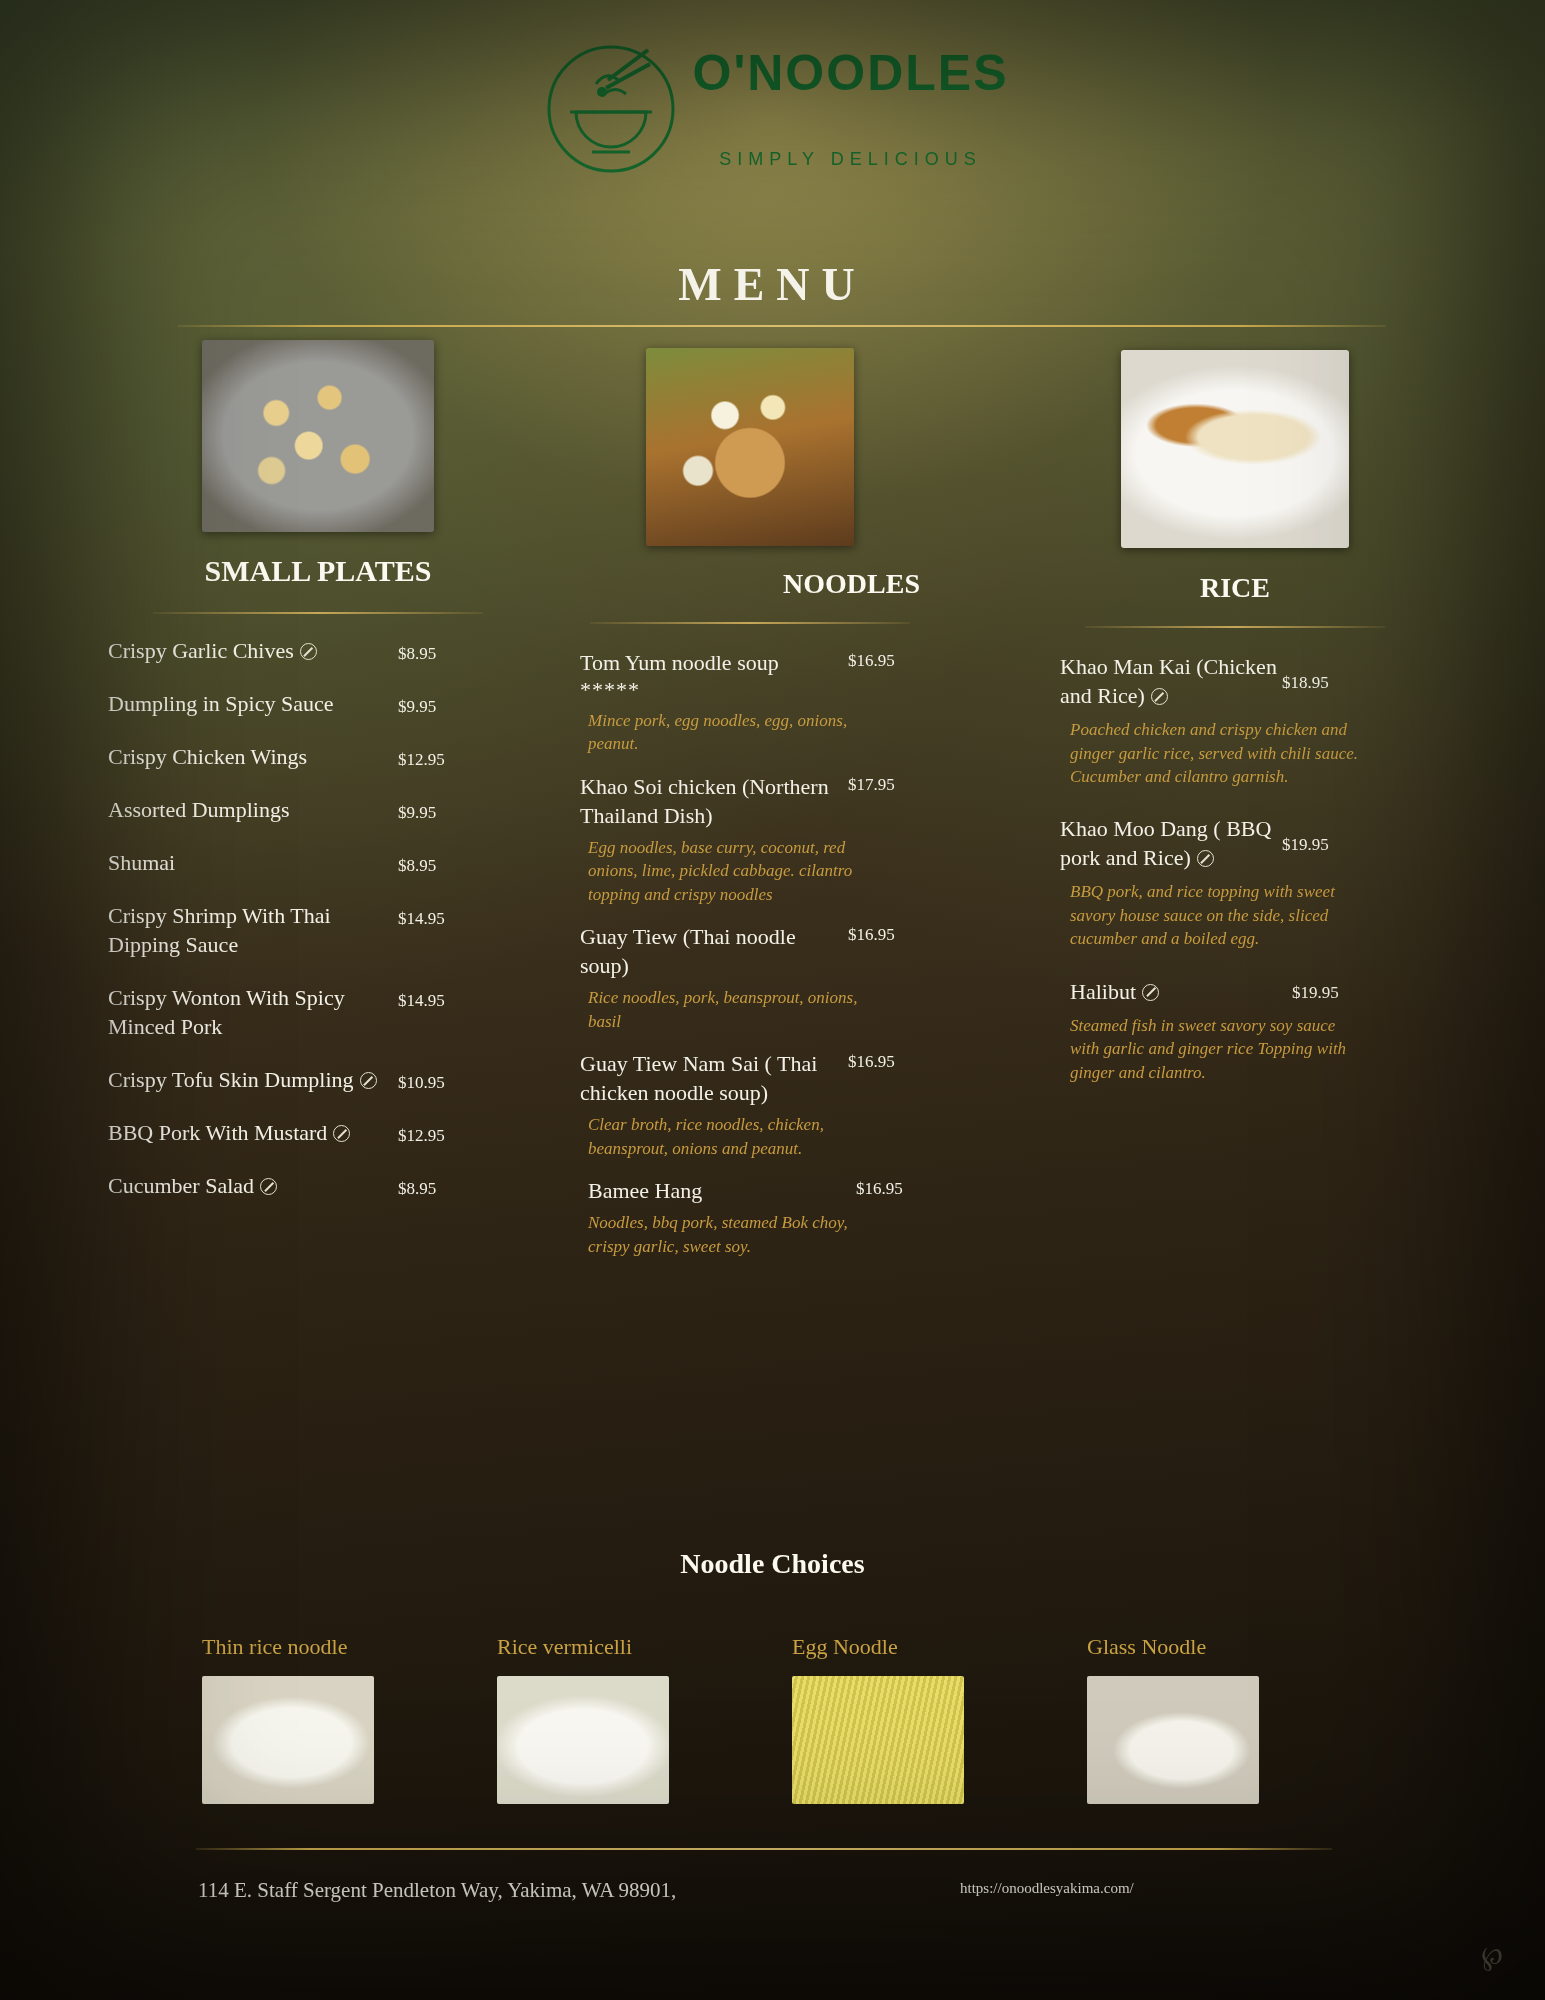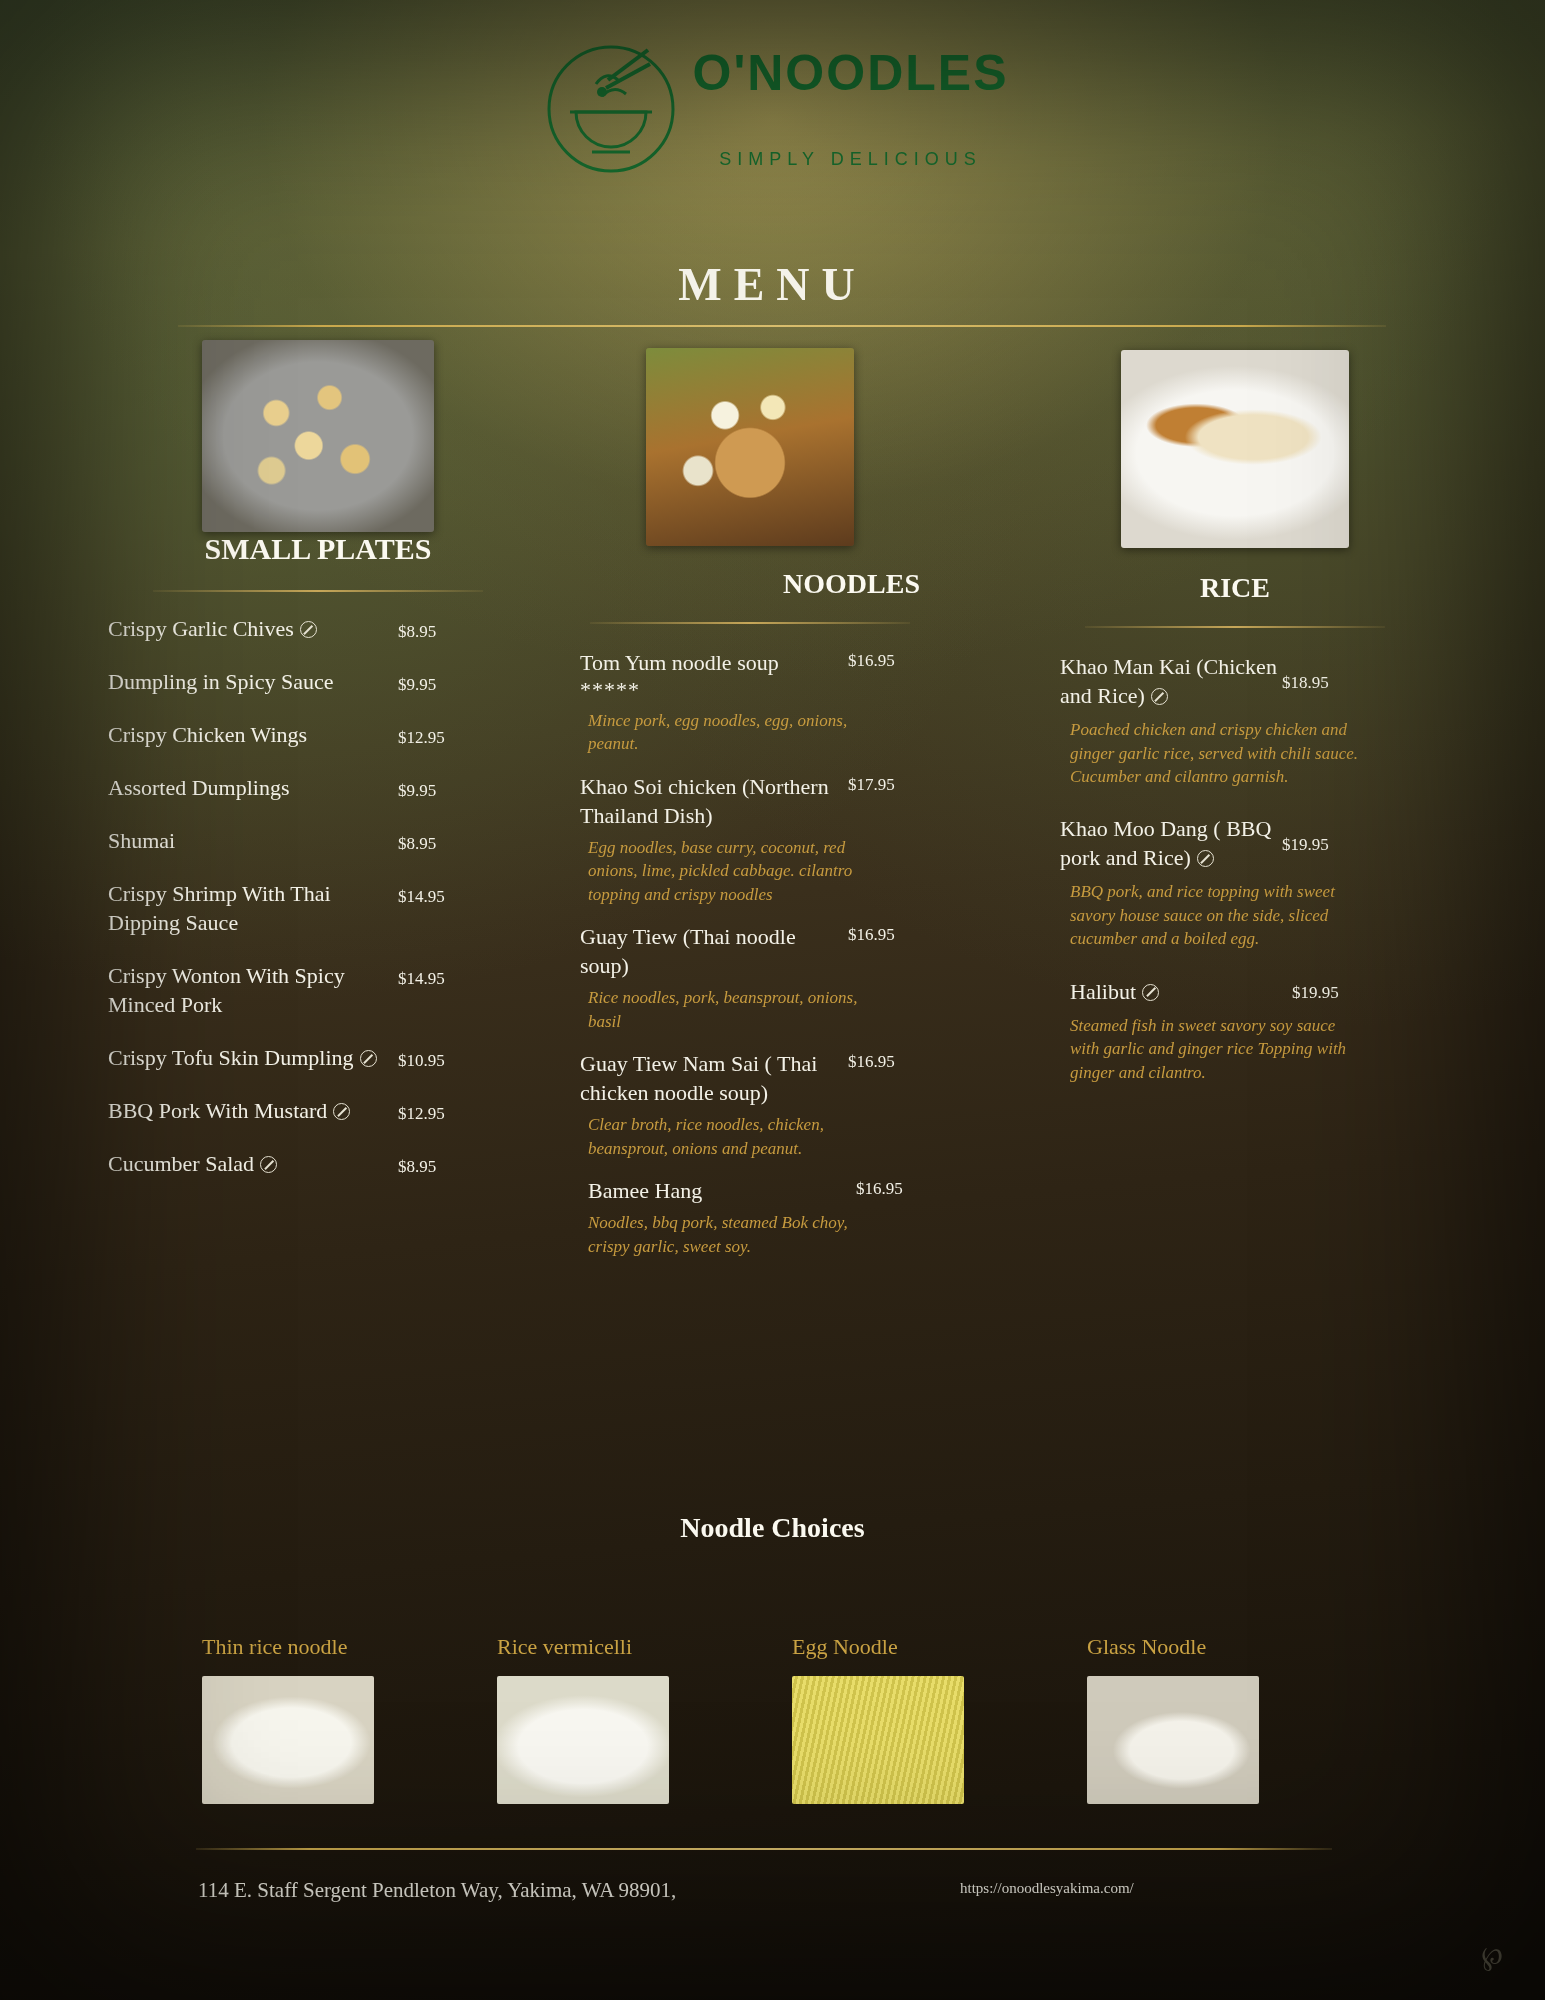--- a/index.html
+++ b/index.html
@@ -112,21 +112,21 @@
 
   
   .rc-block { margin-bottom: 6px; }
   .rc-head { display: flex; align-items: center; }
   .rc-head .item-name { flex: 0 0 222px; }
   .rc-head .item-price { padding-top: 3px; }
   .rc-desc { margin: 8px 0 26px 10px; width: 290px; }
 
   
   .choices-title {
-    position: absolute; left: 0; top: 1512px; width: 100%;
+    position: absolute; left: 0; top: 1548px; width: 100%;
     text-align: center;
     font-family: "Liberation Serif", serif;
     font-size: 28px; font-weight: bold; color: #fbf9f0;
   }
   .choices { position: absolute; left: 180px; top: 1634px; width: 1180px; display: flex; }
   .choice { width: 295px; }
   .choice-label {
     color: #c9a243; font-size: 22px; margin-bottom: 16px; padding-left: 22px;
   }
   .choice-img { width: 172px; height: 128px; margin-left: 22px; border-radius: 2px; background-size: cover; background-position: center; }
@@ -226,21 +226,21 @@
     </div>
   </div>
 
   <div class="menu-title">MENU</div>
   <div class="gold-rule"></div>
 
   <div class="cols">
 
     <div class="col col-small">
       <div class="cat-photo ph-dumpling" style="width:232px;height:192px;margin:0 auto;"></div>
-      <div class="cat-title" style="font-size:30px;">SMALL PLATES</div>
+      <div class="cat-title" style="font-size:30px;margin-top:22px;">SMALL PLATES</div>
       <div class="cat-rule" style="width:330px;margin:24px auto 0;"></div>
 
       <div class="sp-list">
         <div class="sp-row">
           <div class="item-name"><span>Crispy Garlic Chives</span><span class="veg"></span></div>
           <div class="item-price">$8.95</div>
         </div>
         <div class="sp-row">
           <div class="item-name"><span>Dumpling in Spicy Sauce</span></div>
           <div class="item-price">$9.95</div>

